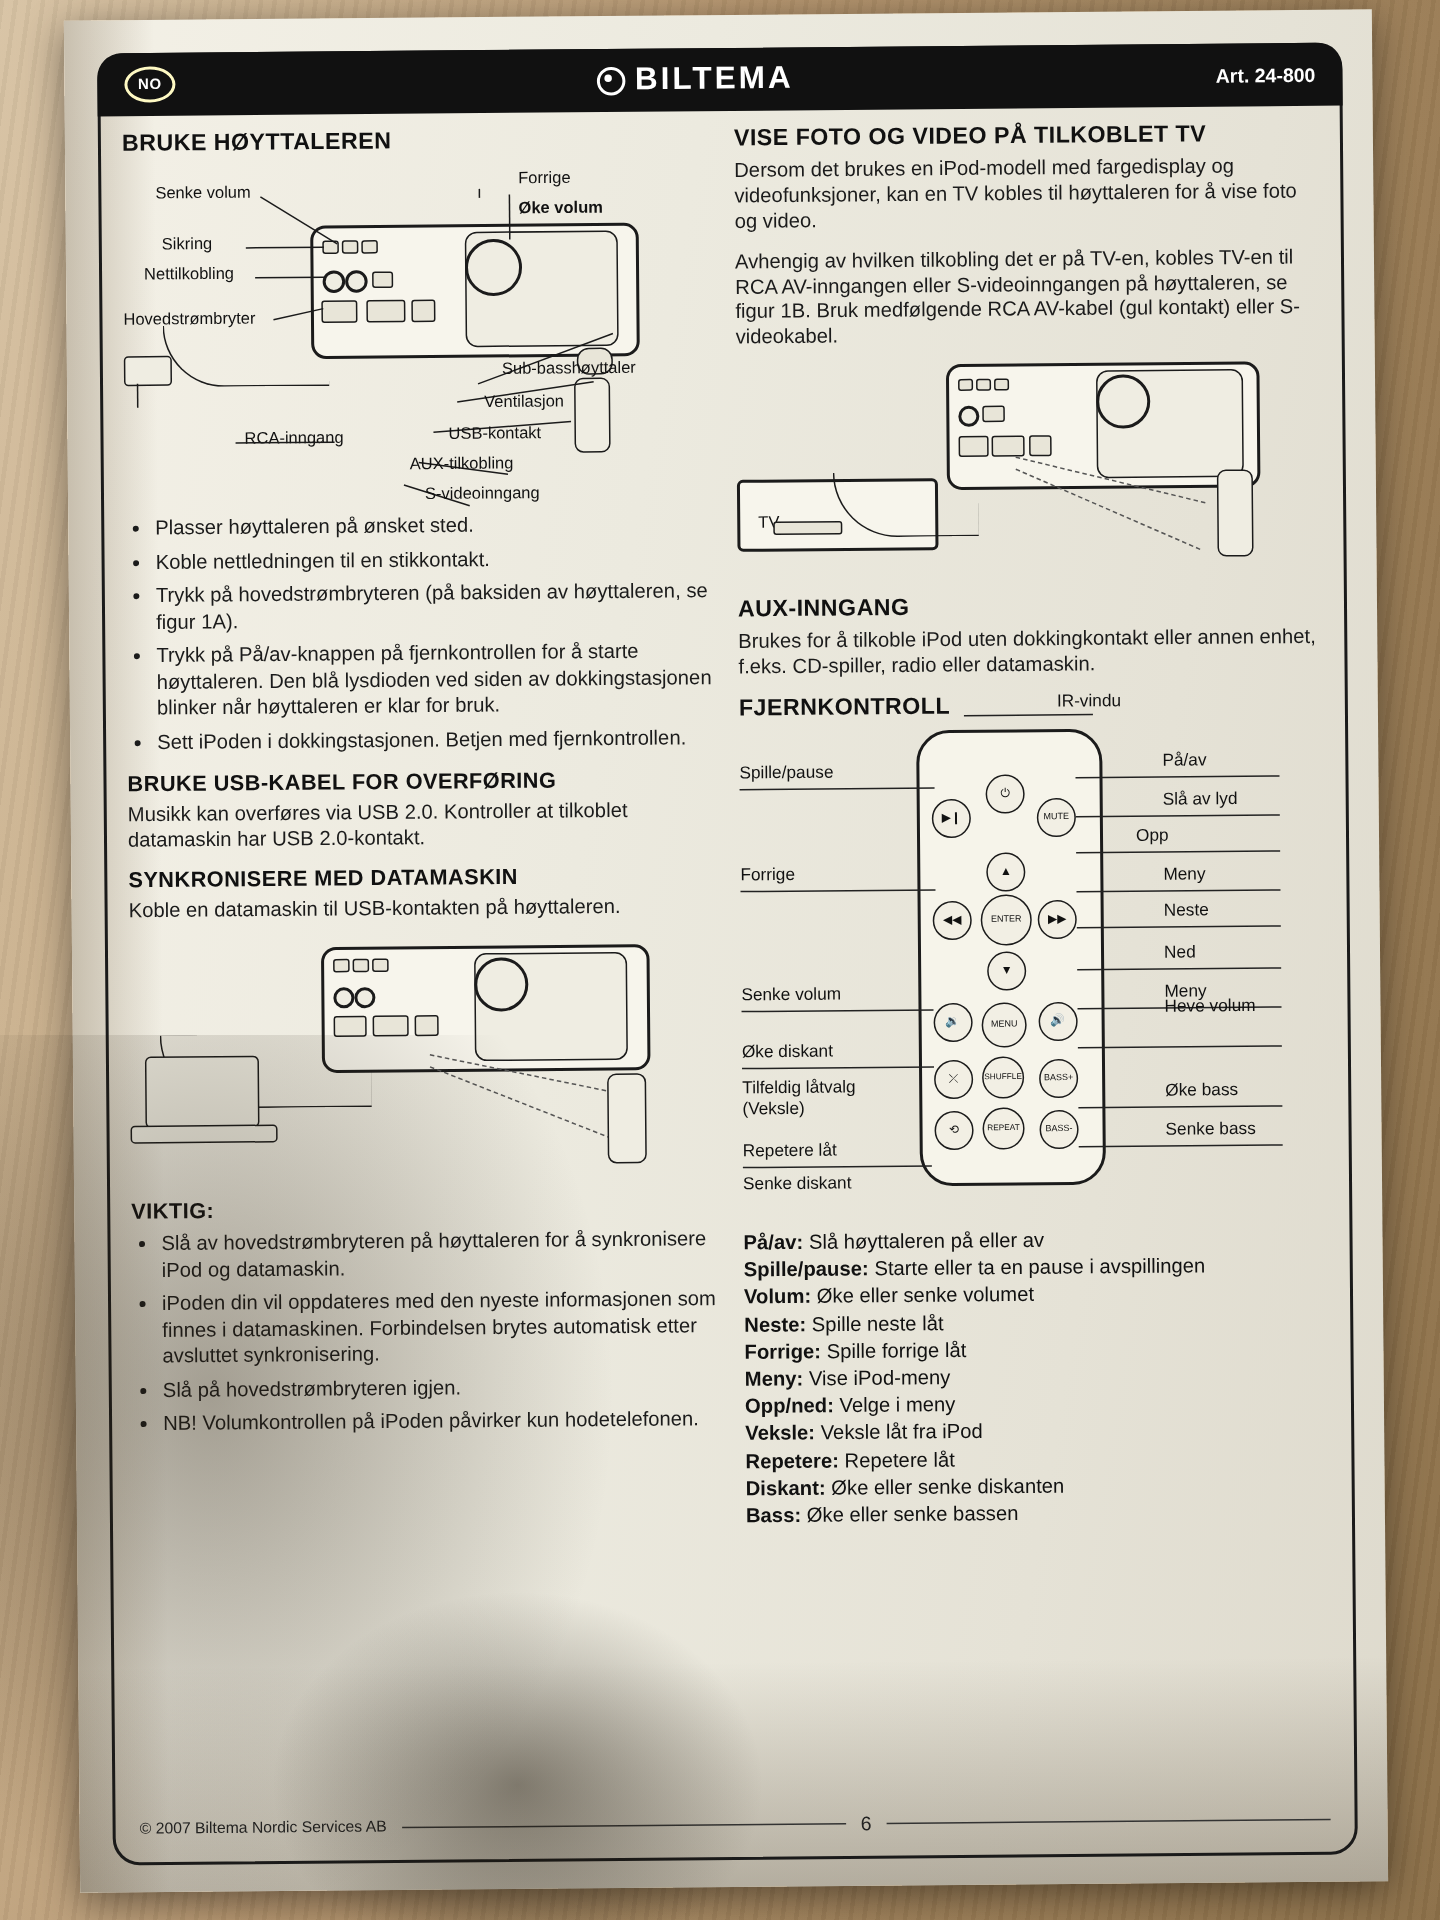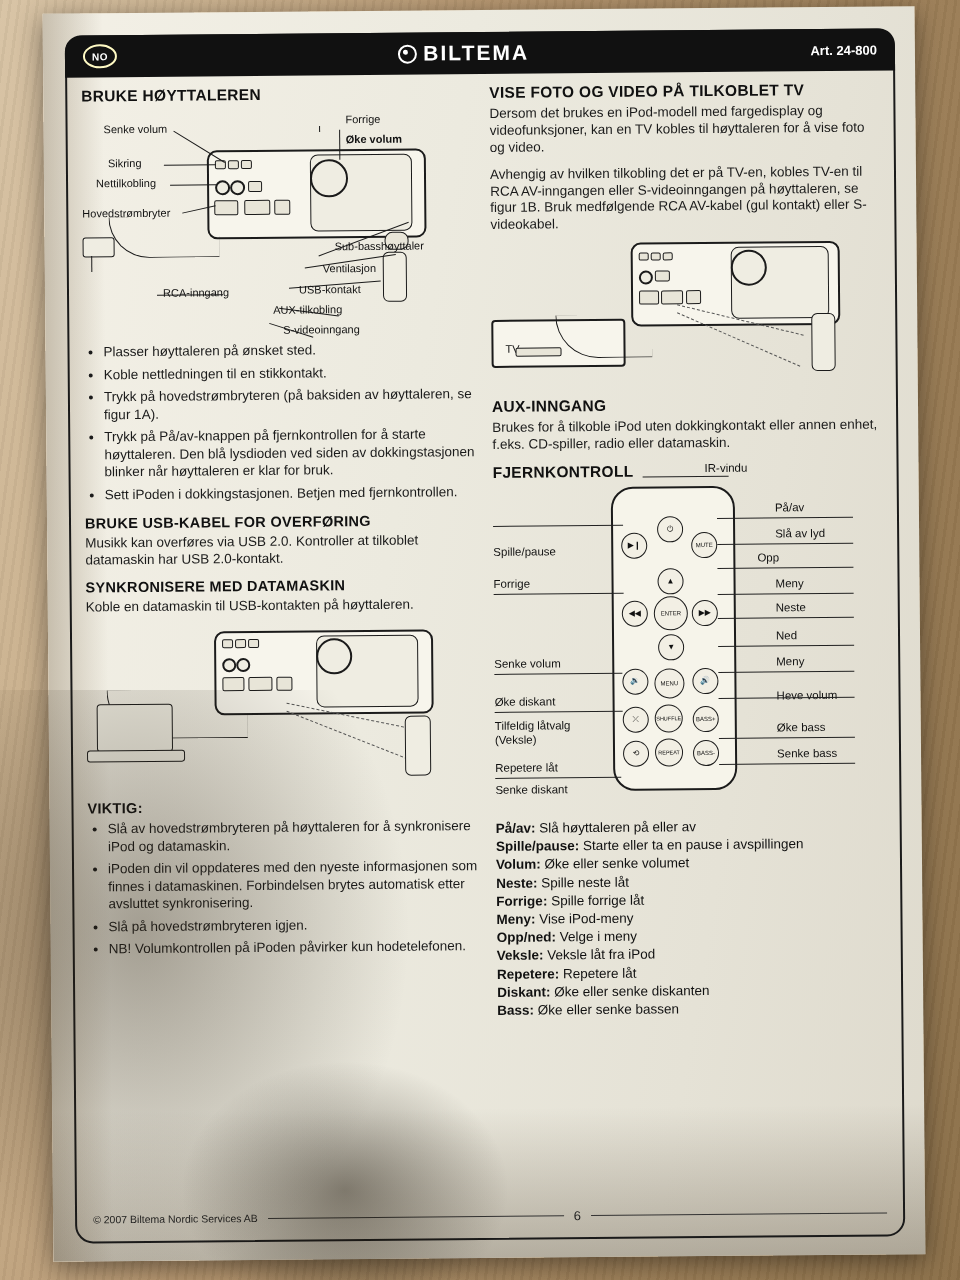--- a/index.html
+++ b/index.html
@@ -312,21 +312,21 @@
             </div>
 
           <div class="rbtn" style="left:128px;top:256px;width:24px;height:24px;">⟲</div>
           <div class="rbtn" style="left:160px;top:254px;width:26px;height:26px;font-size:5.5px;">
               <span>REPEAT</span>
             </div>
           <div class="rbtn" style="left:198px;top:256px;width:24px;height:24px;font-size:6px;">
               <span>BASS-</span>
             </div>
 
-          <div class="rlabel" style="left:0px;top:24px;margin-top:36px;">Spille/pause</div>
+          <div class="rlabel" style="left:0px;top:24px;">Spille/pause</div>
           <div class="rline" style="left:0px;top:40px;width:130px;"></div>
 
           <div class="rlabel" style="left:0px;top:92px;">Forrige</div>
           <div class="rline" style="left:0px;top:108px;width:130px;"></div>
 
           <div class="rlabel" style="left:0px;top:172px;">Senke volum</div>
           <div class="rline" style="left:0px;top:188px;width:128px;"></div>
 
           <div class="rlabel" style="left:0px;top:210px;">Øke diskant</div>
           <div class="rline" style="left:0px;top:226px;width:128px;"></div>
@@ -352,21 +352,21 @@
 
           <div class="rlabel" style="left:282px;top:118px;">Neste</div>
           <div class="rline" style="left:224px;top:134px;width:136px;"></div>
 
           <div class="rlabel" style="left:282px;top:146px;">Ned</div>
           <div class="rline" style="left:224px;top:162px;width:136px;"></div>
 
           <div class="rlabel" style="left:282px;top:172px;">Meny</div>
           <div class="rline" style="left:224px;top:188px;width:136px;"></div>
 
-          <div class="rlabel" style="left:282px;top:206px;">Heve volum</div>
+          <div class="rlabel" style="left:282px;top:182px;">Heve volum</div>
           <div class="rline" style="left:224px;top:214px;width:136px;"></div>
 
           <div class="rlabel" style="left:282px;top:238px;">Øke bass</div>
           <div class="rline" style="left:224px;top:254px;width:136px;"></div>
 
           <div class="rlabel" style="left:282px;top:264px;">Senke bass</div>
           <div class="rline" style="left:224px;top:280px;width:136px;"></div>
         </div>
 
         <div class="gloss" style="margin-top:14px;">

